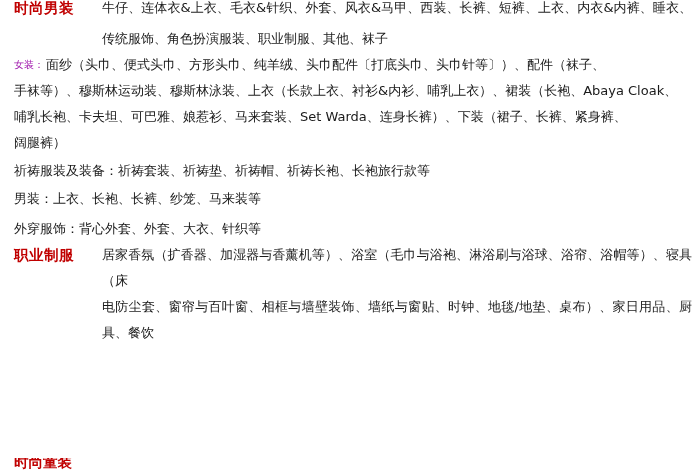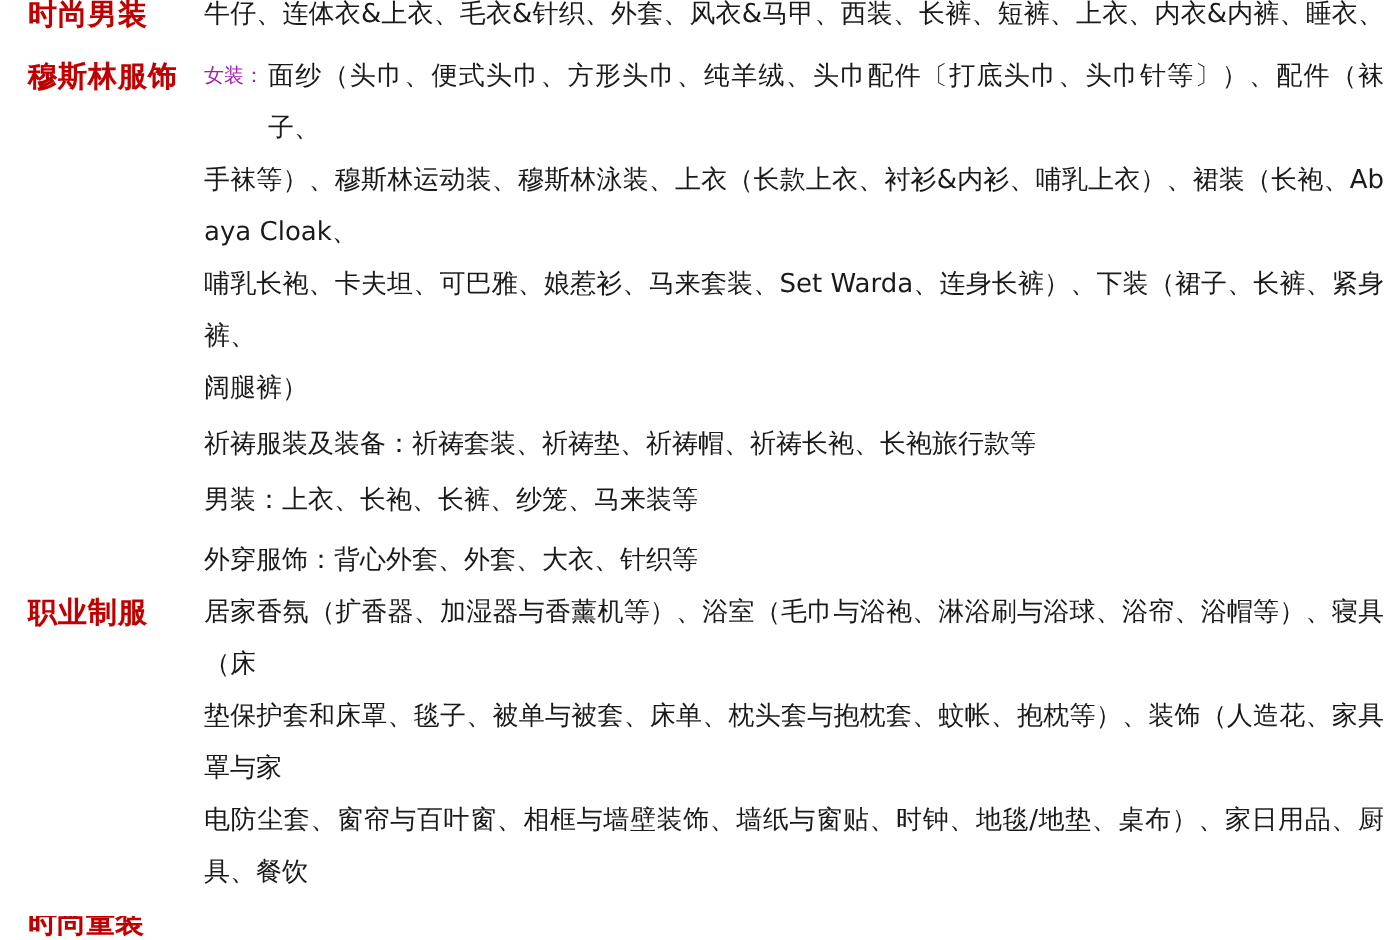--- a/index.html
+++ b/index.html
@@ -115,24 +115,29 @@
 
   <div>
     <div class="clip-top">
       <div class="inner">
         <div class="cat-title">时尚男装</div>
         <div class="cat-body">
           <div class="plain-line">牛仔、连体衣&amp;上衣、毛衣&amp;针织、外套、风衣&amp;马甲、西装、长裤、短裤、上衣、内衣&amp;内裤、睡衣、套装</div>
         </div>
       </div>
     </div>
+    <div class="cat">
+      <div class="cat-title"></div>
+      <div class="cat-body">
+        <div class="plain-line">传统服饰、角色扮演服装、职业制服、其他、袜子</div>
+      </div>
+    </div>
   </div>
 
   <div class="cat">
-    <div class="cat-title">穆斯林服饰</div>
     <div class="cat-body">
 
       <div class="grp">
         <div class="grp-label">女装：</div>
         <div class="grp-text">面纱（头巾、便式头巾、方形头巾、纯羊绒、头巾配件〔打底头巾、头巾针等〕）、配件（袜子、</div>
       </div>
       <div class="plain-line">手袜等）、穆斯林运动装、穆斯林泳装、上衣（长款上衣、衬衫&amp;内衫、哺乳上衣）、裙装（长袍、Abaya Cloak、</div>
       <div class="plain-line">哺乳长袍、卡夫坦、可巴雅、娘惹衫、马来套装、Set Warda、连身长裤）、下装（裙子、长裤、紧身裤、</div>
       <div class="plain-line">阔腿裤）</div>
 
@@ -146,21 +151,20 @@
 
       <div class="spacer-2"></div>
       <div class="plain-line">外穿服饰：背心外套、外套、大衣、针织等</div>
     </div>
   </div>
 
   <div class="cat">
     <div class="cat-title">职业制服</div>
     <div class="cat-body">
       <div class="plain-line">居家香氛（扩香器、加湿器与香薰机等）、浴室（毛巾与浴袍、淋浴刷与浴球、浴帘、浴帽等）、寝具（床</div>
-      <div class="plain-line">垫保护套和床罩、毯子、被单与被套、床单、枕头套与抱枕套、蚊帐、抱枕等）、装饰（人造花、家具罩与家</div>
       <div class="plain-line">电防尘套、窗帘与百叶窗、相框与墙壁装饰、墙纸与窗贴、时钟、地毯/地垫、桌布）、家日用品、厨具、餐饮</div>
 
     </div>
   </div>
 
   <div class="clip-bottom">
     <div class="inner">时尚童装</div>
   </div>
 
 </div>

